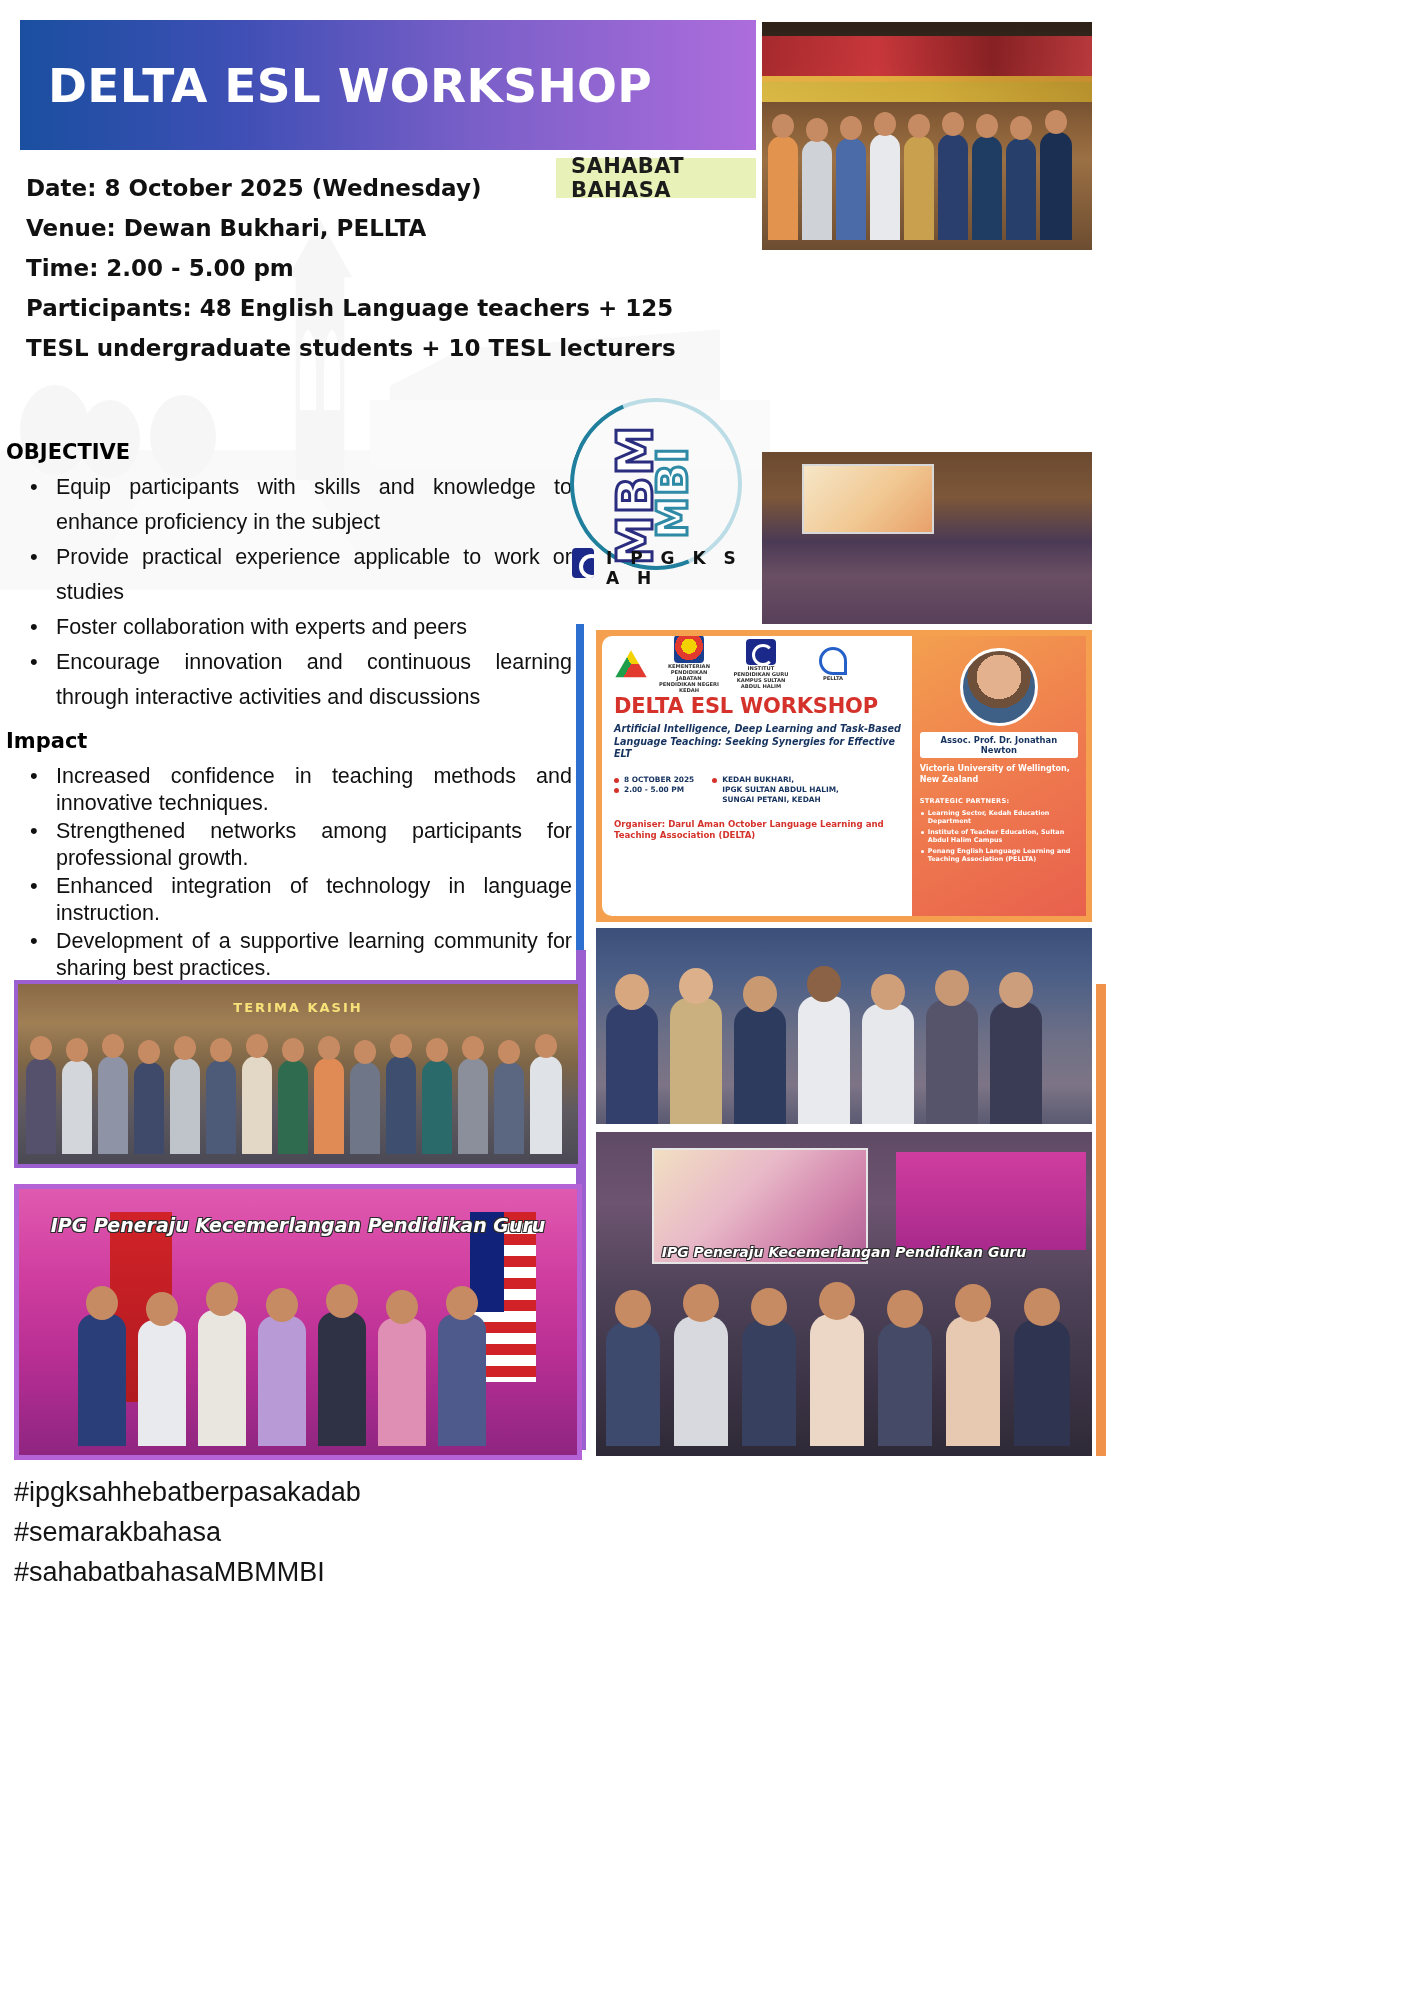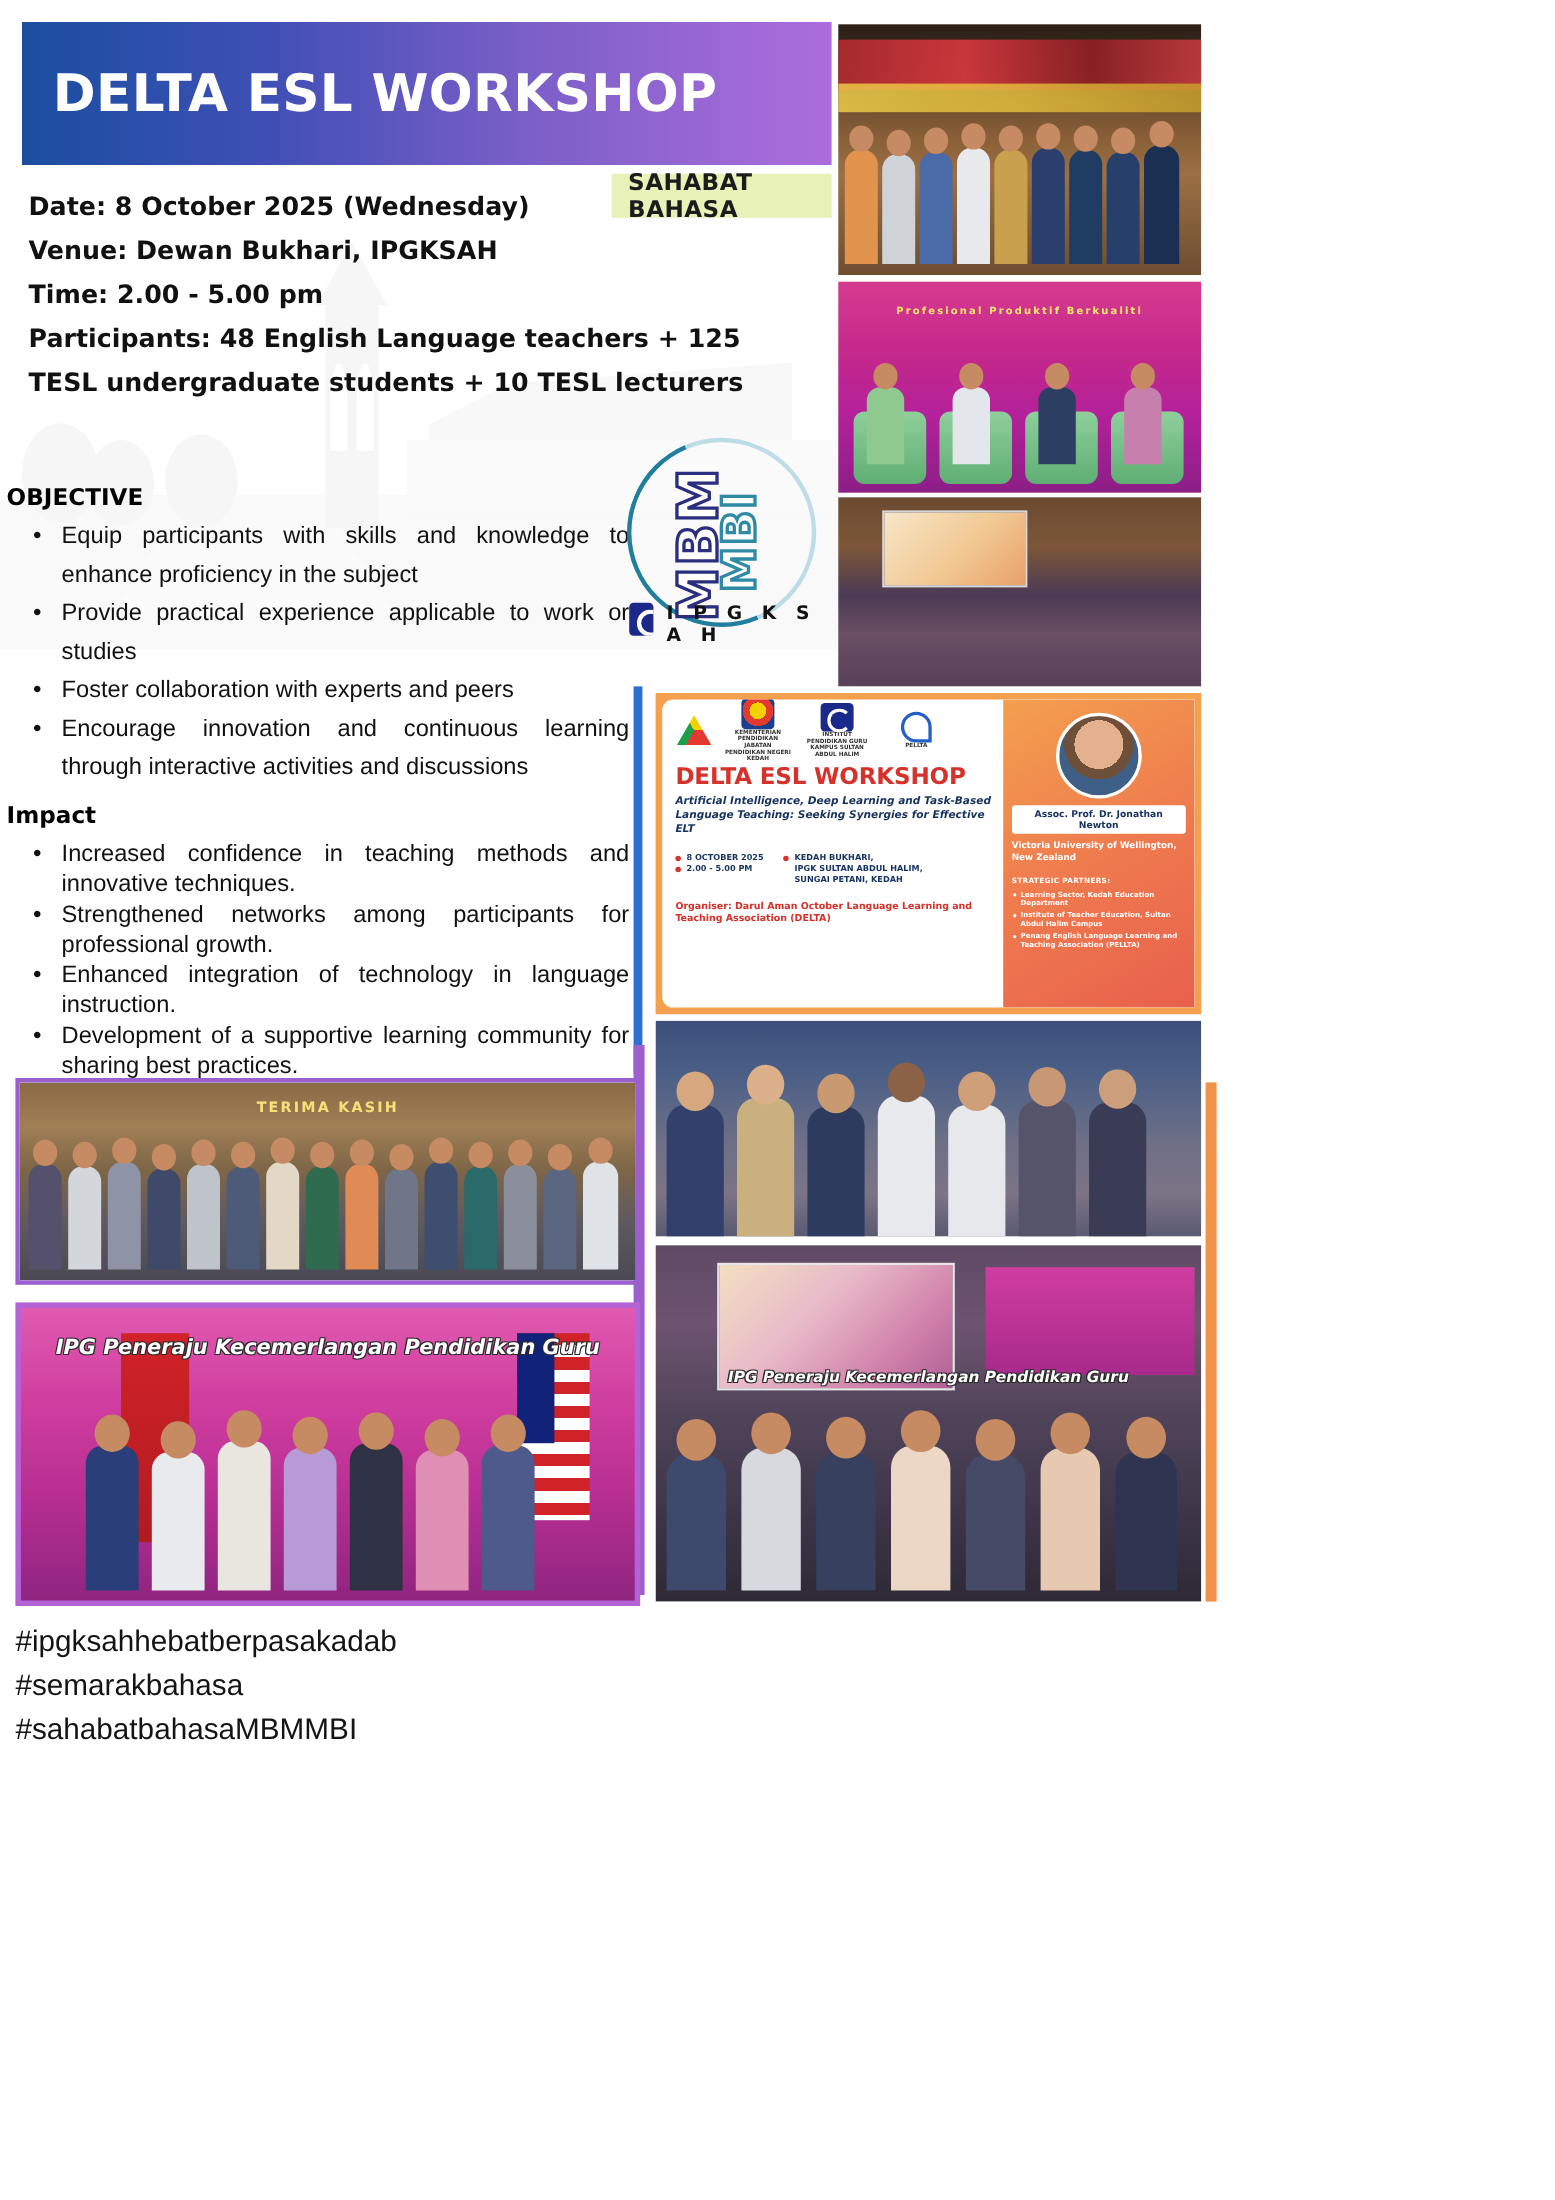--- a/index.html
+++ b/index.html
@@ -453,21 +453,21 @@
   <div class="header-bar">
     <div class="header-title">DELTA ESL WORKSHOP</div>
   </div>
 
   <div class="sahabat-chip">
     <span>SAHABAT BAHASA</span>
   </div>
 
   <div class="details">
     <div class="line">Date: 8 October 2025 (Wednesday)</div>
-    <div class="line">Venue: Dewan Bukhari, IPGKSAH</div>
+    <div class="line">Venue: Dewan Bukhari, PELLTA</div>
     <div class="line">Time: 2.00 - 5.00 pm</div>
     <div class="line wrap">Participants: 48 English Language teachers + 125 TESL undergraduate students  +  10  TESL lecturers</div>
   </div>
 
   <div class="body-col">
     <div class="sec-head">OBJECTIVE</div>
     <ul class="bullets">
       <li>Equip participants with skills and knowledge to enhance proficiency in the subject</li>
       <li>Provide practical experience applicable to work or studies</li>
       <li>Foster collaboration with experts and peers</li>
@@ -521,41 +521,20 @@
         <div class="person" style="left:244px;width:30px;height:102px;background:#27406b">
             <span class="head"></span>
           </div>
         <div class="person" style="left:278px;width:32px;height:108px;background:#1b2f52">
             <span class="head"></span>
           </div>
       </div>
     </div>
   </div>
 
-  <div class="photo" id="photo-panel-pink">
-    <div class="ph-fill">
-      <div class="pink-banner-txt">Profesional      Produktif      Berkualiti</div>
-      <div class="sofa" style="left:14px;width:66px;"></div>
-      <div class="sofa" style="left:92px;width:66px;"></div>
-      <div class="sofa" style="left:170px;width:66px;"></div>
-      <div class="sofa" style="left:248px;width:66px;"></div>
-      <div class="person" style="position:absolute;left:26px;bottom:26px;width:34px;height:70px;background:#8fc98f;border-radius:12px 12px 0 0">
-          <span class="head"></span>
-        </div>
-      <div class="person" style="position:absolute;left:104px;bottom:26px;width:34px;height:70px;background:#e3e6ea;border-radius:12px 12px 0 0">
-          <span class="head"></span>
-        </div>
-      <div class="person" style="position:absolute;left:182px;bottom:26px;width:34px;height:70px;background:#2c3f63;border-radius:12px 12px 0 0">
-          <span class="head"></span>
-        </div>
-      <div class="person" style="position:absolute;left:260px;bottom:26px;width:34px;height:70px;background:#c77fae;border-radius:12px 12px 0 0">
-          <span class="head"></span>
-        </div>
-    </div>
-  </div>
 
   <div class="photo" id="photo-hall-wide">
     <div class="ph-fill">
       <div class="screen-proj"></div>
     </div>
   </div>
 
   <div class="frame" id="frame-blue-left"></div>
   <div class="frame" id="frame-purple-bar"></div>
   <div class="frame" id="frame-orange-right"></div>

